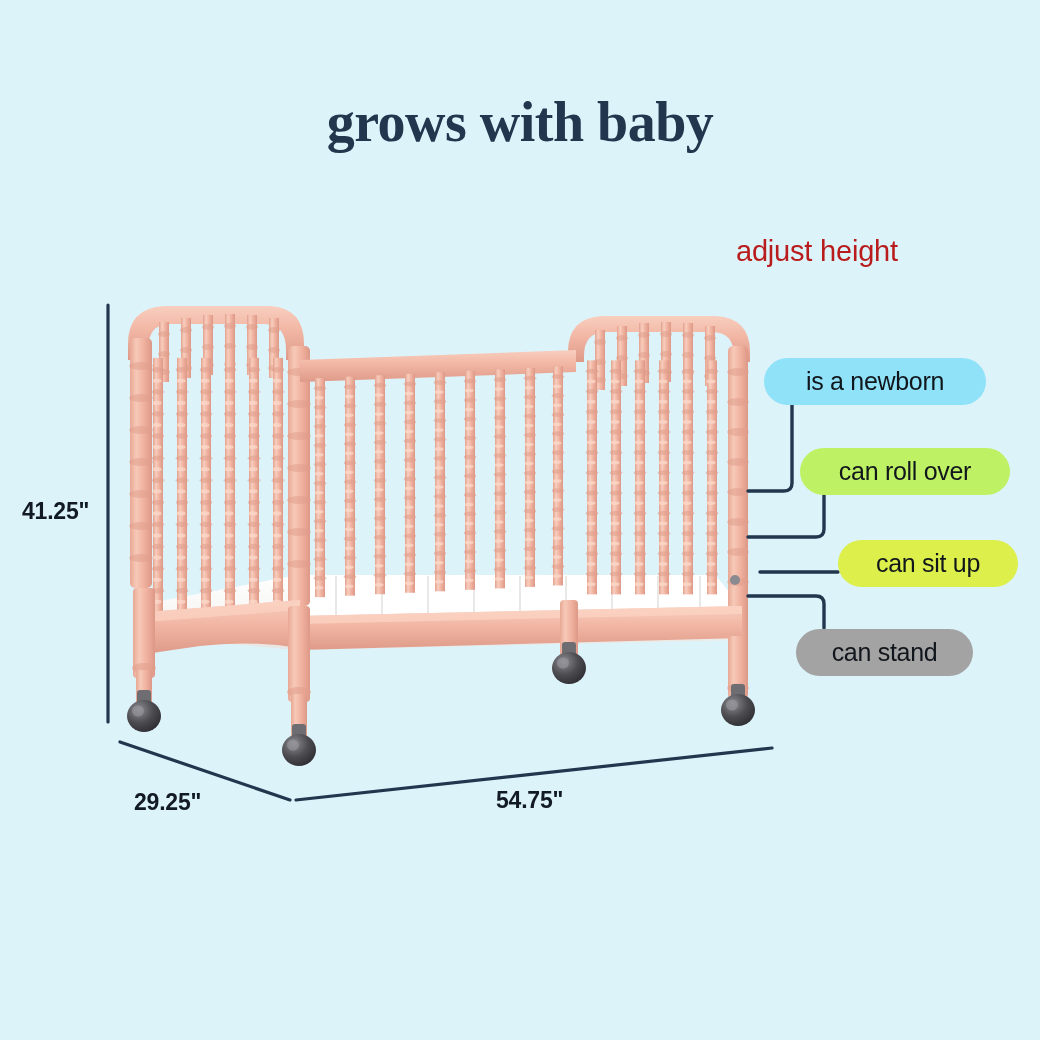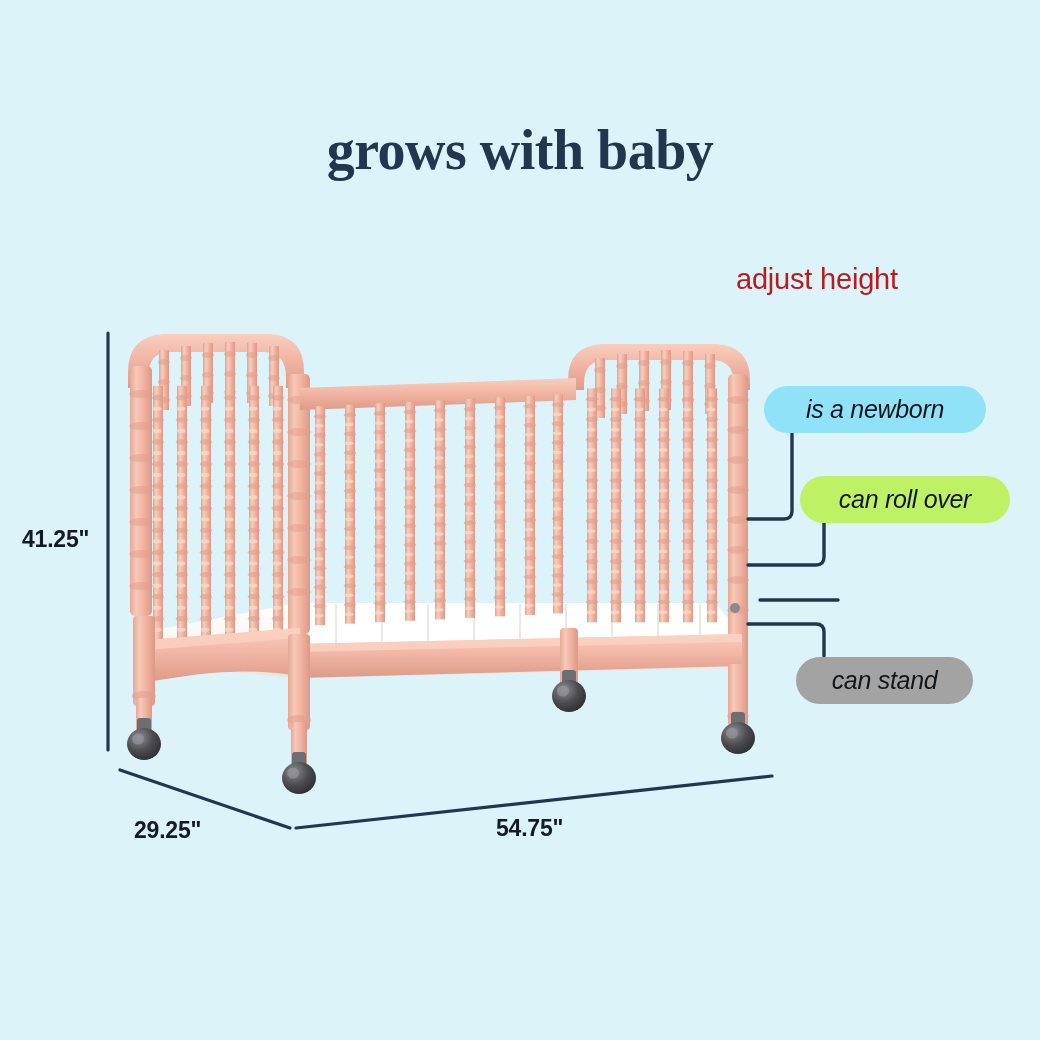--- a/index.html
+++ b/index.html
@@ -2,21 +2,21 @@
 <html><head>
 <meta charset="utf-8">
 <style>
   html,body{margin:0;padding:0;}
   body{
     width:1040px;height:1040px;overflow:hidden;
     background:#ddf3fa;
     font-family:"Liberation Sans",sans-serif;
     position:relative;
   }
-  #stage{position:absolute;inset:0;margin-top:28px;}
+  #stage{position:absolute;inset:0;}
 
   .title{
     position:absolute;left:0;right:0;top:90px;
     text-align:center;
     font-family:"Liberation Serif",serif;
     font-weight:700;
     font-size:56px;
     letter-spacing:-0.5px;
     color:#22364e;
   }
@@ -30,21 +30,20 @@
 
   .pill{
     position:absolute;
     display:flex;align-items:center;justify-content:center;
     border-radius:999px;
     color:#11161c;
     font-size:25px;
     letter-spacing:-0.3px;
     white-space:nowrap;
     box-sizing:border-box;
-    font-style:italic;
   }
 
   .dimlabel{
     position:absolute;
     font-weight:700;
     font-size:23px;
     color:#121a24;
     letter-spacing:-0.2px;
     white-space:nowrap;
   }
@@ -298,18 +297,21 @@
   </svg>
 
   <div class="pill" style="left:764px;top:358px;width:222px;height:47px;background:#8fe2f8;">
     <span>is a newborn</span>
   </div>
 
   <div class="pill" style="left:800px;top:448px;width:210px;height:47px;background:#bef264;">
     <span>can roll over</span>
   </div>
 
+  <div class="pill" style="left:838px;top:540px;width:180px;height:47px;background:#dcef4a;">
+    <span>can sit up</span>
+  </div>
 
   <div class="pill" style="left:796px;top:629px;width:177px;height:47px;background:#a3a3a3;">
     <span>can stand</span>
   </div>
 
 </div>
 
 </body></html>

